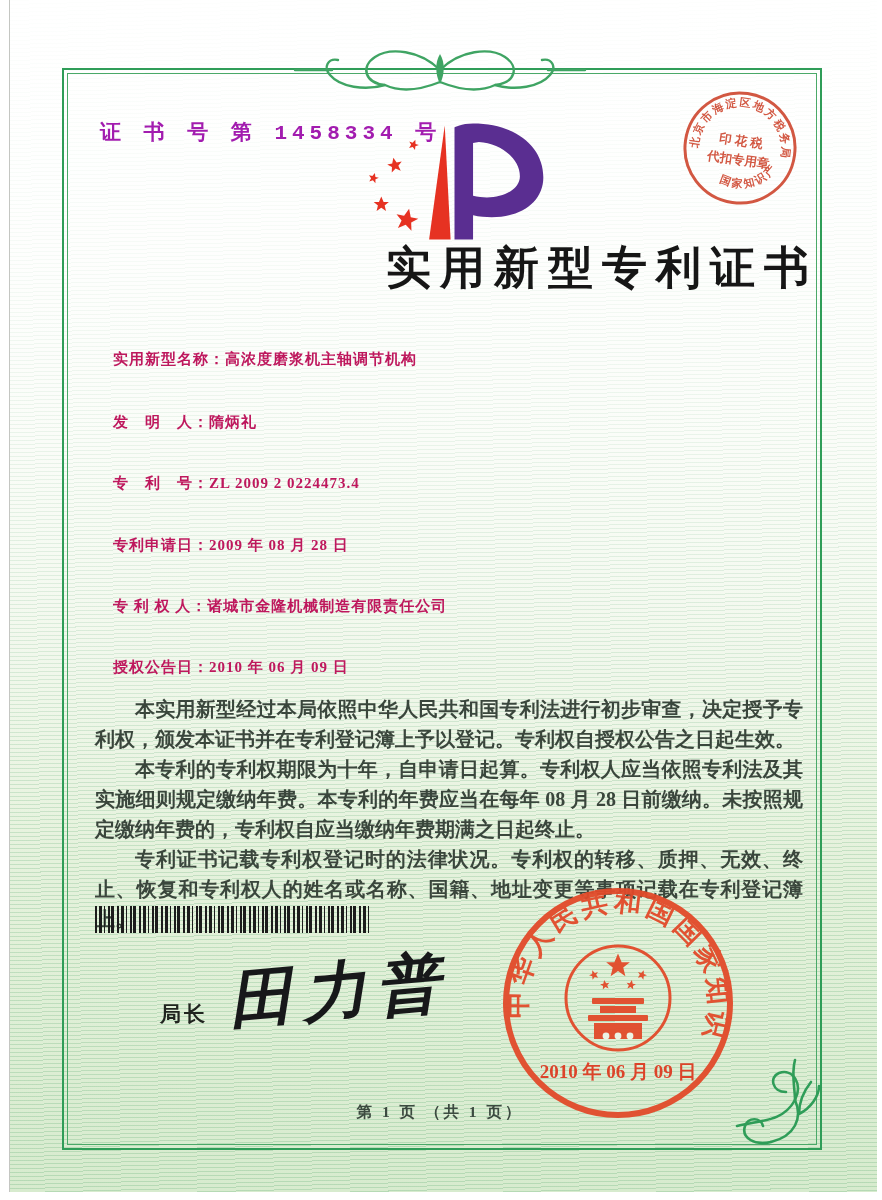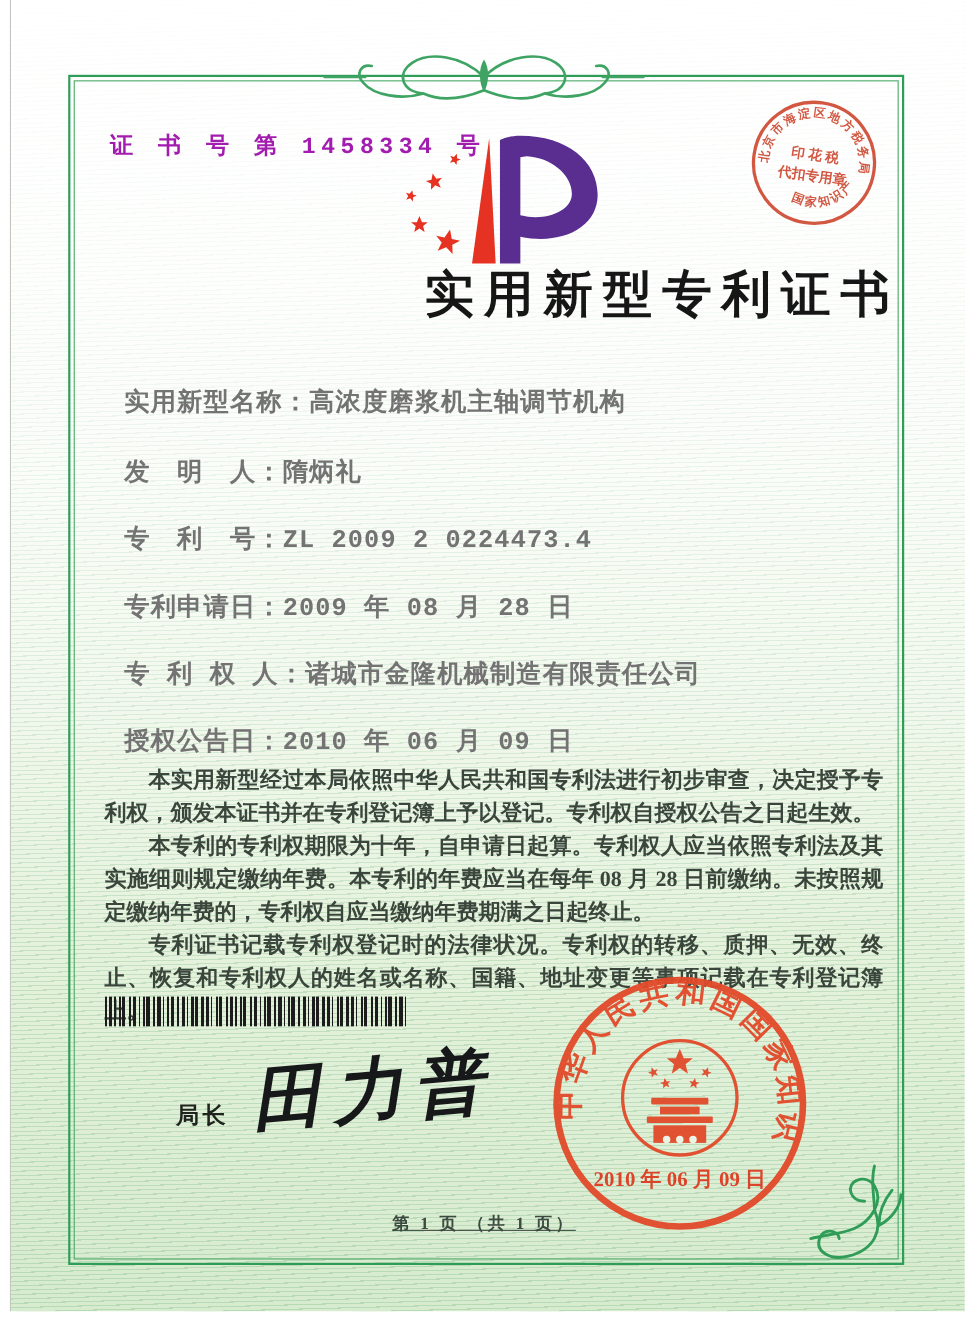--- a/index.html
+++ b/index.html
@@ -17,42 +17,42 @@
   #frame{position:absolute;left:62px;top:68px;width:756px;height:1078px;
          border:2px solid #2f9d58;}
   #frame .inner{position:absolute;inset:3px;border:1px solid #4aa968;}
   .orn{position:absolute;color:#3fa463;}
   
   #cert-number{position:absolute;left:100px;top:118px;font-size:21px;letter-spacing:5px;
                color:#a21caf;font-weight:600;font-family:Liberation Mono, monospace;}
   #logo{position:absolute;left:352px;top:120px;}
   #title{position:absolute;left:62px;top:238px;width:756px;text-align:right;
          font-size:45px;font-weight:bold;letter-spacing:9px;color:#161616;}
-  .field{position:absolute;left:113px;width:660px;font-family:Liberation Mono, monospace;
-         font-size:23px;font-weight:bold;color:#737373;letter-spacing:1px;white-space:nowrap;}
+  .field{position:absolute;left:113px;width:660px;font-family:Liberation Serif, serif;
+         font-size:15px;font-weight:bold;color:#be185d;letter-spacing:1px;white-space:nowrap;}
   #field-0{top:350px}#field-1{top:413px}#field-2{top:474px}
   #field-3{top:536px}#field-4{top:597px}#field-5{top:658px}
   #paragraphs{position:absolute;left:95px;top:694px;width:708px;font-size:20px;
               line-height:30px;color:#3a463c;text-align:justify;}
   #paragraphs p{margin:0;text-indent:2em;font-weight:600;}
   #barcode{position:absolute;left:95px;top:906px;width:276px;height:27px;
     background:repeating-linear-gradient(90deg,
       #1c1c1c 0px,#1c1c1c 2px,transparent 2px,transparent 4px,
       #1c1c1c 4px,#1c1c1c 7px,transparent 7px,transparent 9px,
       #1c1c1c 9px,#1c1c1c 10px,transparent 10px,transparent 13px,
       #1c1c1c 13px,#1c1c1c 15px,transparent 15px,transparent 16px,
       #1c1c1c 16px,#1c1c1c 19px,transparent 19px,transparent 22px);}
   #sig-title{position:absolute;left:160px;top:1000px;font-size:21px;font-weight:bold;
              letter-spacing:3px;color:#20241f;font-family:Liberation Serif, serif;}
   #sig-name{position:absolute;left:228px;top:948px;font-size:64px;font-weight:bold;
             letter-spacing:10px;color:#17181a;transform:rotate(-5deg);font-style:italic;}
   #tax-stamp{position:absolute;left:680px;top:88px;transform:rotate(8deg);opacity:.92;}
   #office-seal{position:absolute;left:493px;top:878px;opacity:.95;}
   #footer{position:absolute;left:62px;top:1102px;width:756px;text-align:center;
-          font-size:15.5px;letter-spacing:3px;color:#3c4a40;font-weight:600;text-decoration:underline;}
+          font-size:15.5px;letter-spacing:3px;color:#3c4a40;font-weight:600;}
 </style>
 </head>
 <body>
 
 <div id="stage">
 
   <div id="paper"></div>
   <div id="scan-edge"></div>
 
   <div id="frame">

